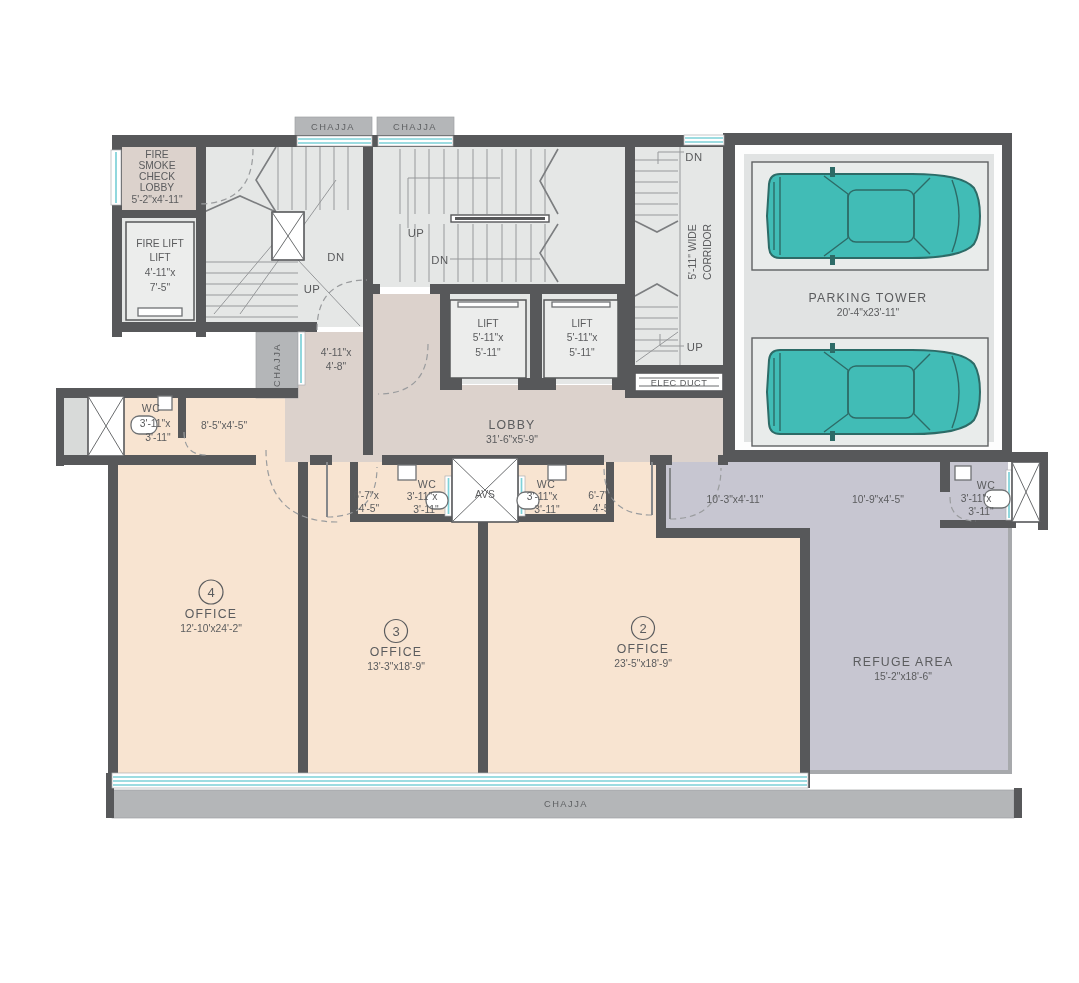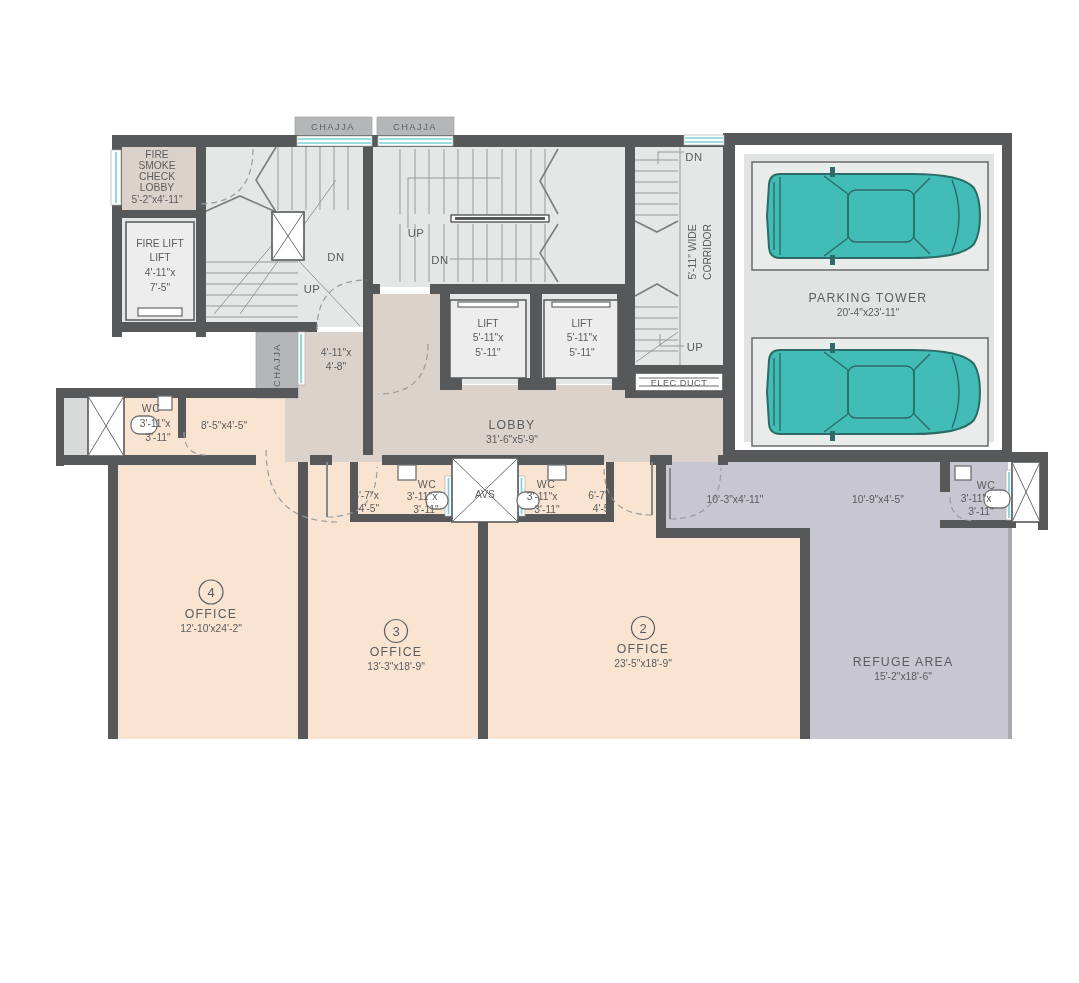--- a/index.html
+++ b/index.html
@@ -1,16 +1,16 @@
 <!DOCTYPE html>
 <html style="--wall: #57585a; --office: #f8e4d1; --lobby: #dcd2cc; --stair: #e5e7e6; --refuge: #c7c6d1; --parking: #e1e3e3; --chajja: #b4b6b8; --window: #7ed1d8; --car: #41bcb6; --car-line: #2d6b67; --text: #5b5c5e; --tread: #97999b;"><head>
 <meta charset="utf-8">
 <style>
   html,body{margin:0;padding:0;background:#ffffff;}
-  .stage{position:relative;width:1079px;height:739px;background:#ffffff;overflow:hidden;}
+  .stage{position:relative;width:1079px;height:983px;background:#ffffff;overflow:hidden;}
   svg text{font-family:"Liberation Sans",sans-serif;fill:var(--text);text-anchor:middle;}
   .wall{fill:var(--wall);}
   .f-office{fill:var(--office);} .f-lobby{fill:var(--lobby);} .f-stair{fill:var(--stair);}
   .f-refuge{fill:var(--refuge);} .f-parking{fill:var(--parking);} .f-chajja{fill:var(--chajja);stroke:#9fa1a3;stroke-width:.7;}
   .tread{stroke:var(--tread);stroke-width:1;fill:none;}
   .tread-bold{stroke:#7c7e80;stroke-width:1.6;fill:none;}
   .door{stroke:#9a9c9e;stroke-width:1.2;stroke-dasharray:6 4;fill:none;}
   .leaf{stroke:#85878a;stroke-width:2;fill:none;}
   .win{fill:#ffffff;stroke:#aeb0b2;stroke-width:.7;}
   .wline{stroke:var(--window);stroke-width:1.7;fill:none;}

